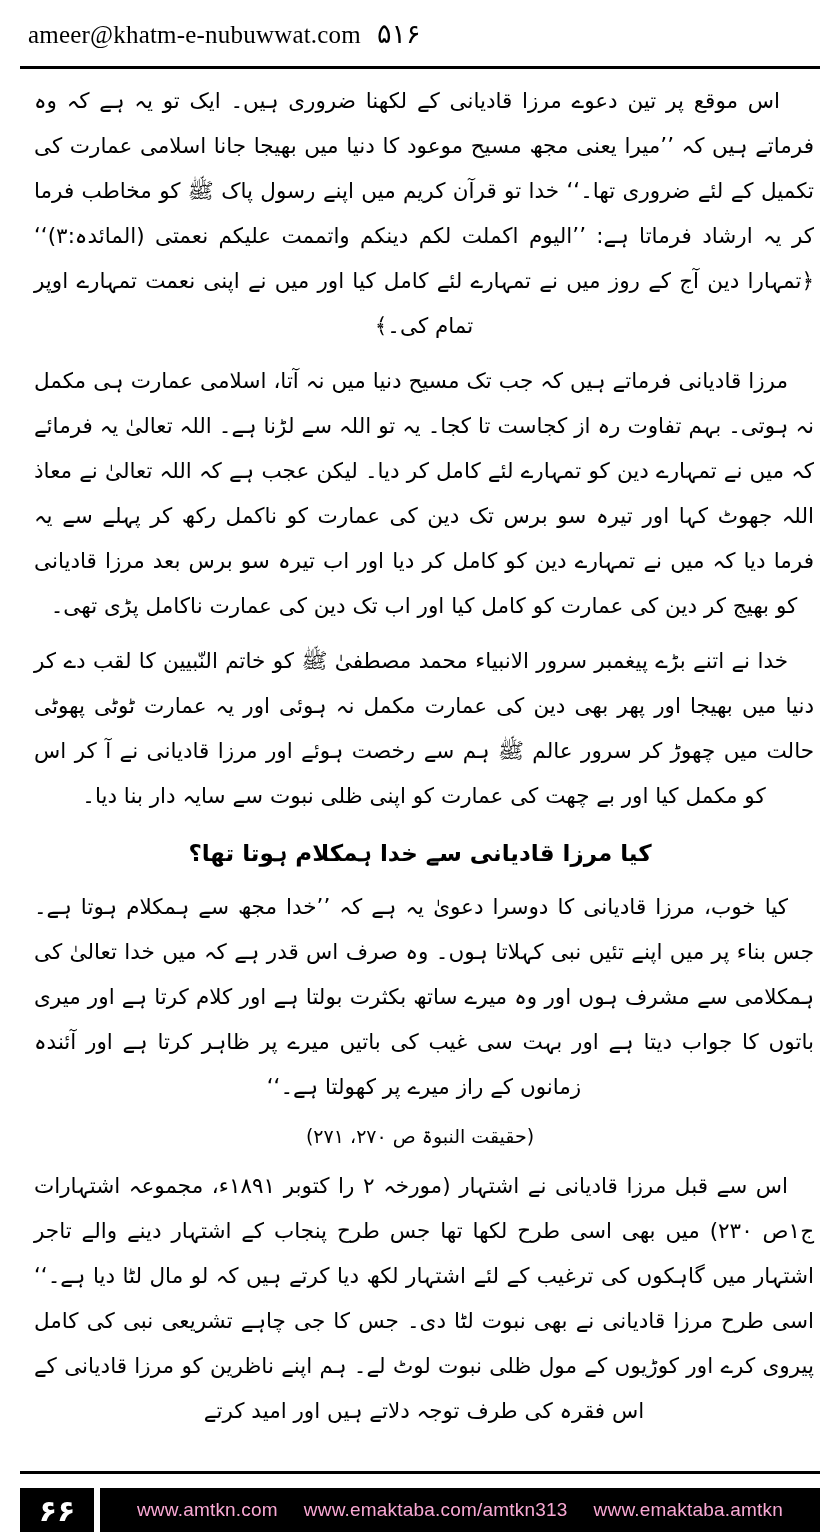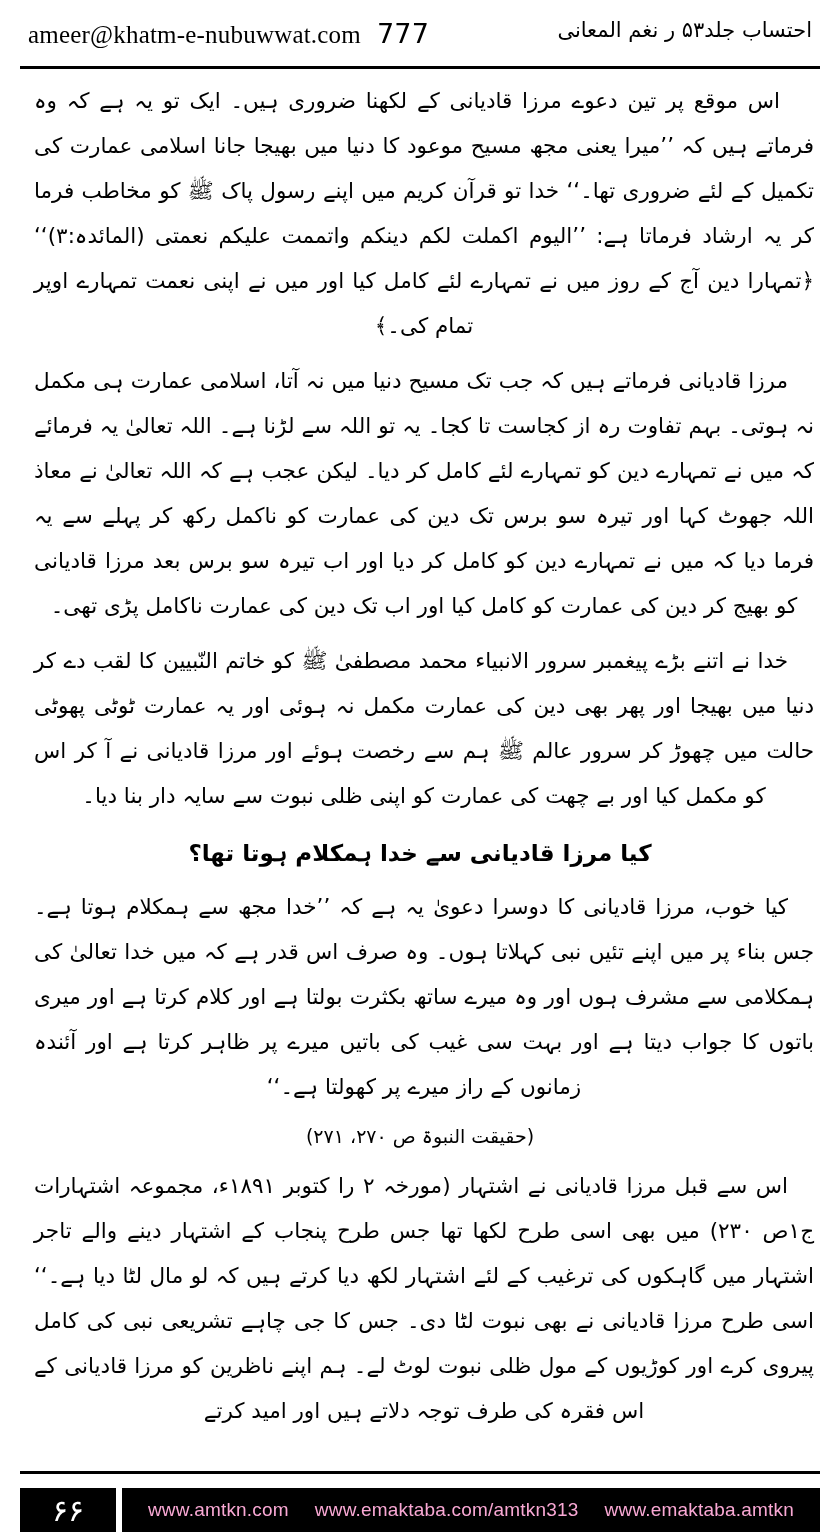--- a/index.html
+++ b/index.html
@@ -123,29 +123,29 @@
   .footer-bar {
     position: absolute;
     bottom: 8px;
     left: 20px;
     right: 20px;
     height: 44px;
     display: flex;
     align-items: stretch;
   }
   .footer-pageno {
-    width: 96px;
+    width: 74px;
     background: #000;
     color: #fff;
     display: flex;
     align-items: center;
     justify-content: center;
     font-family: "DejaVu Sans", sans-serif;
     font-size: 30px;
-    font-weight: normal;
+    font-weight: bold;
   }
   .footer-links {
     flex: 1;
     background: #000;
     color: #fff;
     margin-left: 6px;
     display: flex;
     align-items: center;
     justify-content: center;
     gap: 26px;
@@ -160,23 +160,22 @@
   }
 </style>
 </head>
 <body>
 
 <div class="page">
 
   <div class="header">
     <div class="header-left">
       <span class="header-email">ameer@khatm-e-nubuwwat.com</span>
-      <span class="header-pageno">777</span>
+      <span class="header-pageno">۵۱۶</span>
     </div>
-    <div class="header-right">احتساب جلد۵۳ ر نغم المعانی</div>
   </div>
   <div class="header-rule"></div>
 
   <div class="content">
 
     <p class="para first tail-center">اس موقع پر تین دعوے مرزا قادیانی کے لکھنا ضروری ہیں۔ ایک تو یہ ہے کہ وہ فرماتے ہیں کہ ’’میرا یعنی مجھ مسیح موعود کا دنیا میں بھیجا جانا اسلامی عمارت کی تکمیل کے لئے ضروری تھا۔‘‘ خدا تو قرآن کریم میں اپنے رسول پاک ﷺ کو مخاطب فرما کر یہ ارشاد فرماتا ہے: ’’الیوم اکملت لکم دینکم واتممت علیکم نعمتی (المائدہ:۳)‘‘ ﴿تمہارا دین آج کے روز میں نے تمہارے لئے کامل کیا اور میں نے اپنی نعمت تمہارے اوپر تمام کی۔﴾</p>
 
     <p class="para tail-center">مرزا قادیانی فرماتے ہیں کہ جب تک مسیح دنیا میں نہ آتا، اسلامی عمارت ہی مکمل نہ ہوتی۔ بہم تفاوت رہ از کجاست تا کجا۔ یہ تو اللہ سے لڑنا ہے۔ اللہ تعالیٰ یہ فرمائے کہ میں نے تمہارے دین کو تمہارے لئے کامل کر دیا۔ لیکن عجب ہے کہ اللہ تعالیٰ نے معاذ اللہ جھوٹ کہا اور تیرہ سو برس تک دین کی عمارت کو ناکمل رکھ کر پہلے سے یہ فرما دیا کہ میں نے تمہارے دین کو کامل کر دیا اور اب تیرہ سو برس بعد مرزا قادیانی کو بھیج کر دین کی عمارت کو کامل کیا اور اب تک دین کی عمارت ناکامل پڑی تھی۔</p>
 
     <p class="para tail-center">خدا نے اتنے بڑے پیغمبر سرور الانبیاء محمد مصطفیٰ ﷺ کو خاتم النّبیین کا لقب دے کر دنیا میں بھیجا اور پھر بھی دین کی عمارت مکمل نہ ہوئی اور یہ عمارت ٹوٹی پھوٹی حالت میں چھوڑ کر سرور عالم ﷺ ہم سے رخصت ہوئے اور مرزا قادیانی نے آ کر اس کو مکمل کیا اور بے چھت کی عمارت کو اپنی ظلی نبوت سے سایہ دار بنا دیا۔</p>

